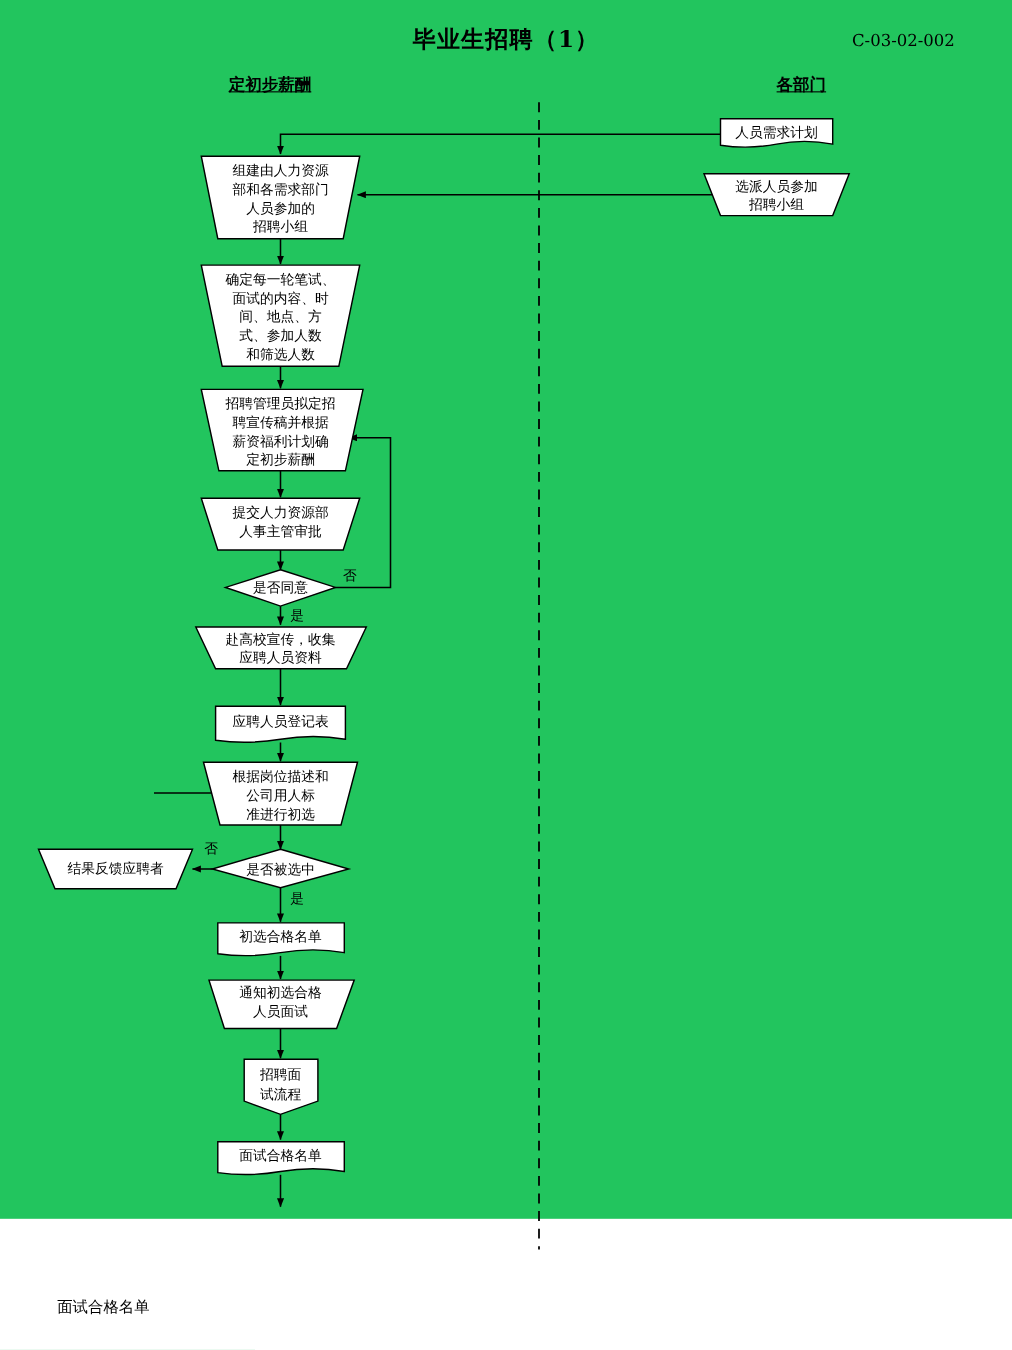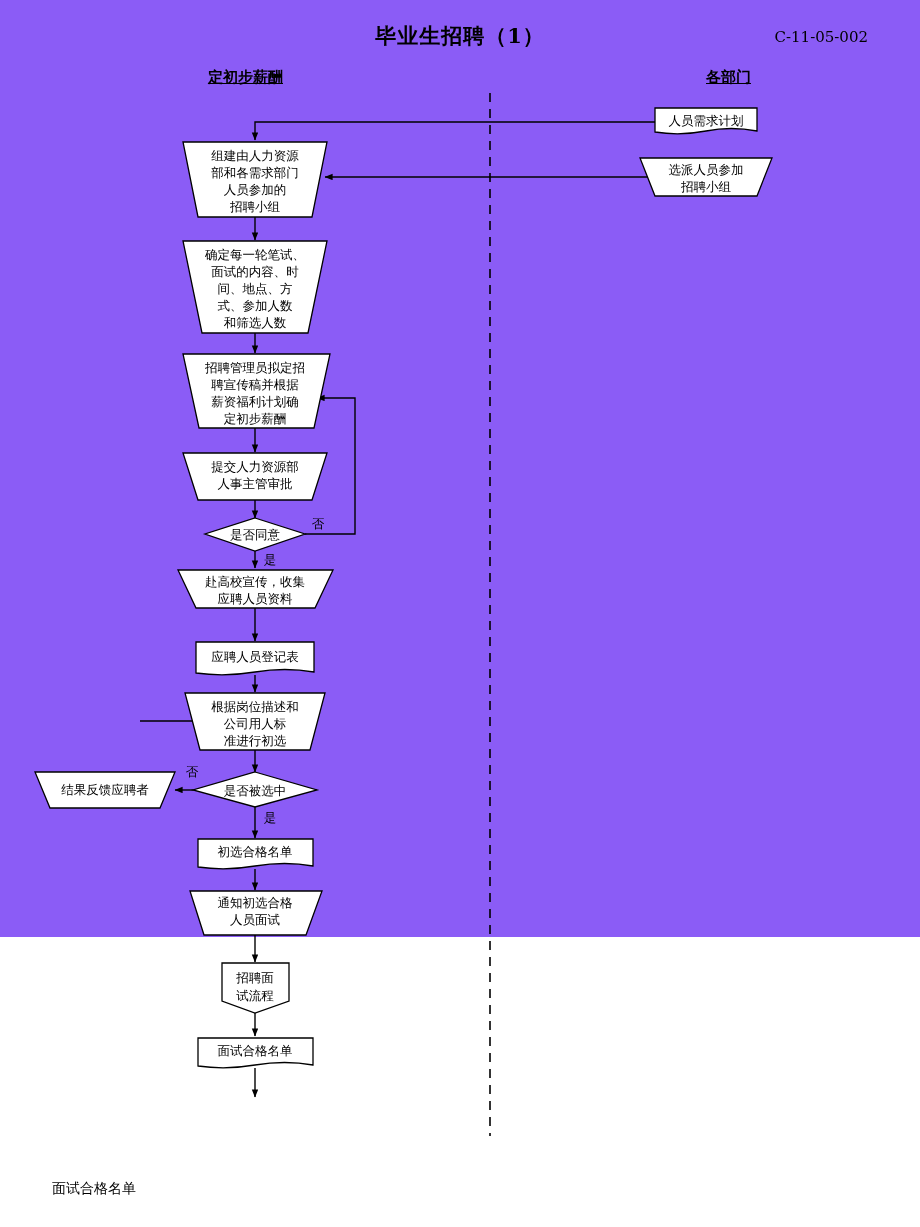--- a/index.html
+++ b/index.html
@@ -11,22 +11,22 @@
     width: 920px;
     height: 1227px;
     position: relative;
     font-family: "DejaVu Sans", "Liberation Sans", sans-serif;
     color: #000000;
     overflow: hidden;
   }
   #page {
     position: relative;
     width: 920px;
-    height: 937px;
-    background: #8b5cf6;
+    height: 1108px;
+    background: #22c55e;
   }
   .doc-title {
     position: absolute;
     left: 0;
     top: 22px;
     width: 920px;
     text-align: center;
     font-family: "DejaVu Serif", "Liberation Serif", serif;
     font-size: 21px;
     font-weight: bold;
@@ -89,21 +89,21 @@
     fill: none;
     stroke-dasharray: 9 7;
   }
 </style>
 </head>
 <body>
 
 <div id="page">
 
   <div class="doc-title">毕业生招聘（1）</div>
-  <div class="doc-code">C-11-05-002</div>
+  <div class="doc-code">C-03-02-002</div>
 
   <div class="col-header" id="hdr-left">定初步薪酬</div>
   <div class="col-header" id="hdr-right">各部门</div>
 
   <svg id="flow" viewBox="0 0 920 1227" xmlns="http://www.w3.org/2000/svg">
     <defs>
       <marker id="arrow" markerWidth="9" markerHeight="9" refX="7.6" refY="3.2" orient="auto" markerUnits="userSpaceOnUse">
         <path d="M0,0 L8,3.2 L0,6.4 z" fill="#000000"></path>
       </marker>
     </defs>

